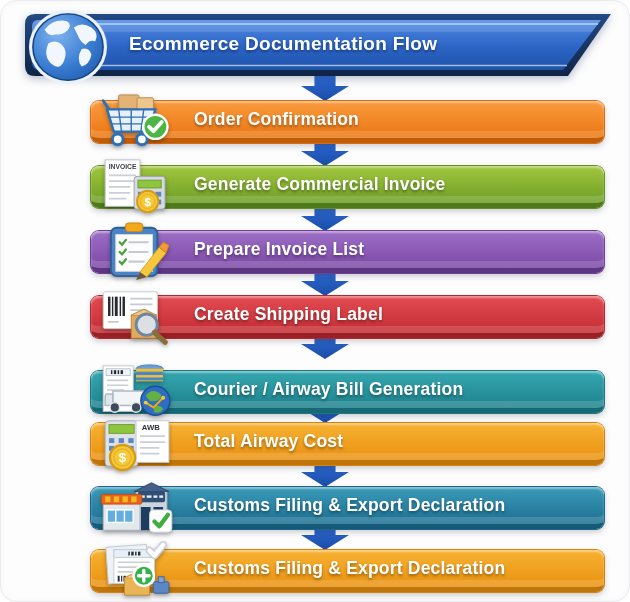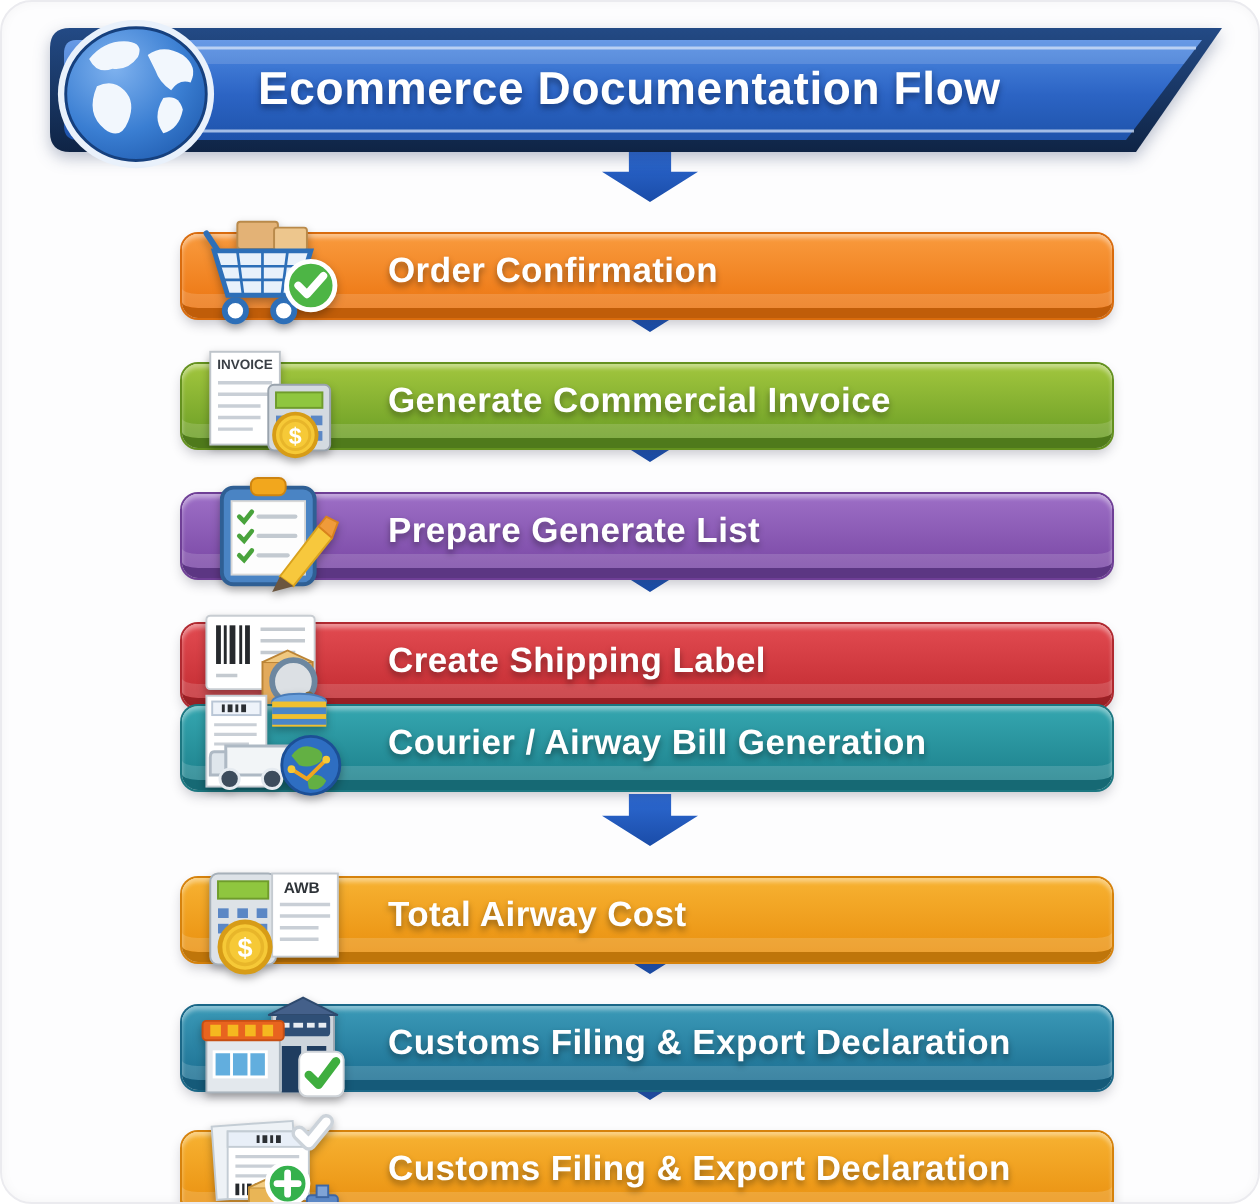--- a/index.html
+++ b/index.html
@@ -4,28 +4,28 @@
 <style>
   html,body{margin:0;padding:0;background:#ffffff;}
   body{width:630px;height:602px;font-family:"Liberation Sans",sans-serif;}
   .canvas{position:relative;width:628px;height:600px;background:#fdfdfe;border:1px solid #ebebef;
           border-radius:16px;overflow:hidden;box-shadow:inset 0 0 6px rgba(0,0,0,.04);}
   
   .banner{position:absolute;left:22px;top:13px;width:590px;height:62px;z-index:3;}
   .banner svg{filter:drop-shadow(0 3px 4px rgba(25,45,90,.3));}
   .globe{position:absolute;left:26px;top:7px;width:82px;height:80px;z-index:4;}
   .title{position:absolute;left:128px;top:13px;height:60px;line-height:60px;z-index:5;
-         color:#fff;font-size:23px;font-weight:700;letter-spacing:.3px;
+         color:#fff;font-size:19px;font-weight:700;letter-spacing:.3px;
          text-shadow:0 2px 3px rgba(8,28,68,.55);}
   
   #flow{position:absolute;inset:0;z-index:1;}
   .arrow{position:absolute;left:300px;width:48px;height:26px;z-index:1;
          clip-path:polygon(28% 0,72% 0,72% 42%,100% 42%,50% 100%,0 42%,28% 42%);}
-  .bar{position:absolute;left:90px;width:465px;height:37px;border-radius:8px;z-index:2;
-       border-bottom:5px solid #000;margin-top:16px;}
+  .bar{position:absolute;left:90px;width:513px;height:37px;border-radius:8px;z-index:2;
+       border-bottom:5px solid #000;}
   .bar .label{position:absolute;left:103px;top:0;height:37px;line-height:37px;
        color:#fff;font-size:17.5px;font-weight:700;letter-spacing:.2px;white-space:nowrap;
        text-shadow:0 2px 3px rgba(0,0,0,.38);}
   .bar .icon{position:absolute;left:4px;top:-9px;width:86px;height:58px;
        filter:drop-shadow(0 2px 2px rgba(0,0,0,.3));}
   .bar .icon svg{width:100%;height:100%;}
   .hiddefs{position:absolute;width:0;height:0;overflow:hidden;}
 </style>
 </head>
 <body>
@@ -86,31 +86,31 @@
         <div class="icon"><svg viewBox="0 0 80 60">
             <use href="#i-invoice"></use>
           </svg></div>
         <span class="label">Generate Commercial Invoice</span>
       </div>
       <div class="arrow" style="top: 204px; background: linear-gradient(rgb(46, 107, 212), rgb(26, 76, 168));"></div>
       <div class="bar" style="top: 230px; background: linear-gradient(rgb(157, 111, 198), rgb(123, 73, 166)); border-bottom-color: rgb(92, 54, 131); box-shadow: rgb(111, 63, 150) 0px 0px 0px 1px, rgba(40, 40, 60, 0.25) 0px 3px 6px, rgba(255, 255, 255, 0.42) 0px 2px 2px inset, rgba(255, 255, 255, 0.15) 0px -7px 0px inset;">
         <div class="icon"><svg viewBox="0 0 80 60">
             <use href="#i-packlist"></use>
           </svg></div>
-        <span class="label">Prepare Generate List</span>
+        <span class="label">Prepare Invoice List</span>
       </div>
       <div class="arrow" style="top: 269px; background: linear-gradient(rgb(46, 107, 212), rgb(26, 76, 168));"></div>
       <div class="bar" style="top: 295px; background: linear-gradient(rgb(226, 75, 81), rgb(196, 45, 51)); border-bottom-color: rgb(153, 32, 37); box-shadow: rgb(176, 41, 48) 0px 0px 0px 1px, rgba(40, 40, 60, 0.25) 0px 3px 6px, rgba(255, 255, 255, 0.42) 0px 2px 2px inset, rgba(255, 255, 255, 0.15) 0px -7px 0px inset; text-align: center;">
         <div class="icon"><svg viewBox="0 0 80 60">
             <use href="#i-shiplabel"></use>
           </svg></div>
         <span class="label">Create Shipping Label</span>
       </div>
       <div class="arrow" style="top: 332px; background: linear-gradient(rgb(46, 107, 212), rgb(26, 76, 168));"></div>
-      <div class="bar" style="top: 336px; background: linear-gradient(rgb(53, 167, 176), rgb(30, 130, 141)); border-bottom-color: rgb(22, 105, 116); box-shadow: rgb(28, 119, 129) 0px 0px 0px 1px, rgba(40, 40, 60, 0.25) 0px 3px 6px, rgba(255, 255, 255, 0.42) 0px 2px 2px inset, rgba(255, 255, 255, 0.15) 0px -7px 0px inset;">
+      <div class="bar" style="top: 370px; background: linear-gradient(rgb(53, 167, 176), rgb(30, 130, 141)); border-bottom-color: rgb(22, 105, 116); box-shadow: rgb(28, 119, 129) 0px 0px 0px 1px, rgba(40, 40, 60, 0.25) 0px 3px 6px, rgba(255, 255, 255, 0.42) 0px 2px 2px inset, rgba(255, 255, 255, 0.15) 0px -7px 0px inset;">
         <div class="icon"><svg viewBox="0 0 80 60">
             <use href="#i-courier"></use>
           </svg></div>
         <span class="label">Courier / Airway Bill Generation</span>
       </div>
       <div class="arrow" style="top: 396px; background: linear-gradient(rgb(46, 107, 212), rgb(26, 76, 168));"></div>
       <div class="bar" style="top: 422px; background: linear-gradient(rgb(247, 178, 50), rgb(234, 145, 16)); border-bottom-color: rgb(191, 117, 10); box-shadow: rgb(214, 130, 12) 0px 0px 0px 1px, rgba(40, 40, 60, 0.25) 0px 3px 6px, rgba(255, 255, 255, 0.42) 0px 2px 2px inset, rgba(255, 255, 255, 0.15) 0px -7px 0px inset;">
         <div class="icon"><svg viewBox="0 0 80 60">
             <use href="#i-cost"></use>
           </svg></div>

